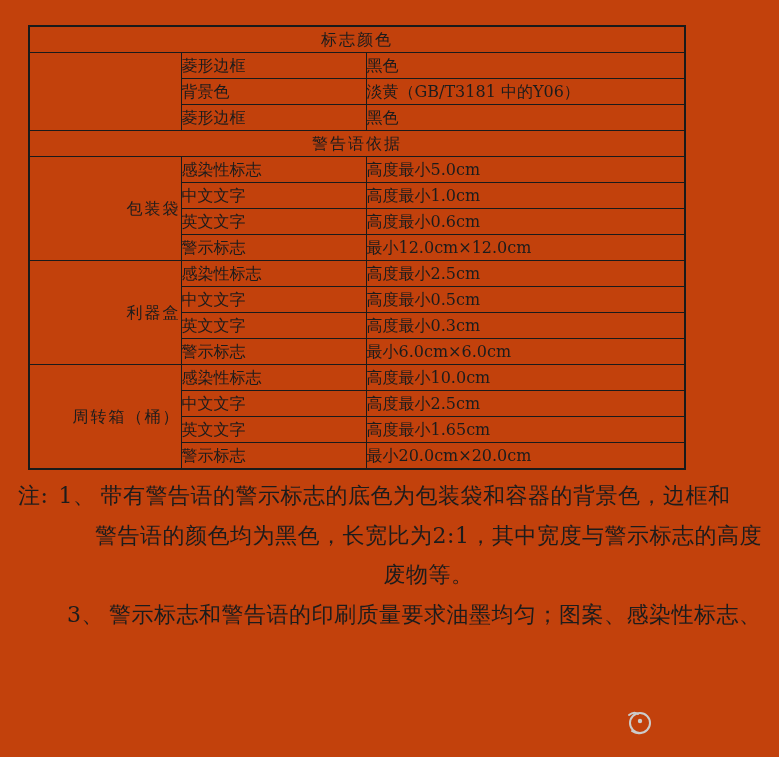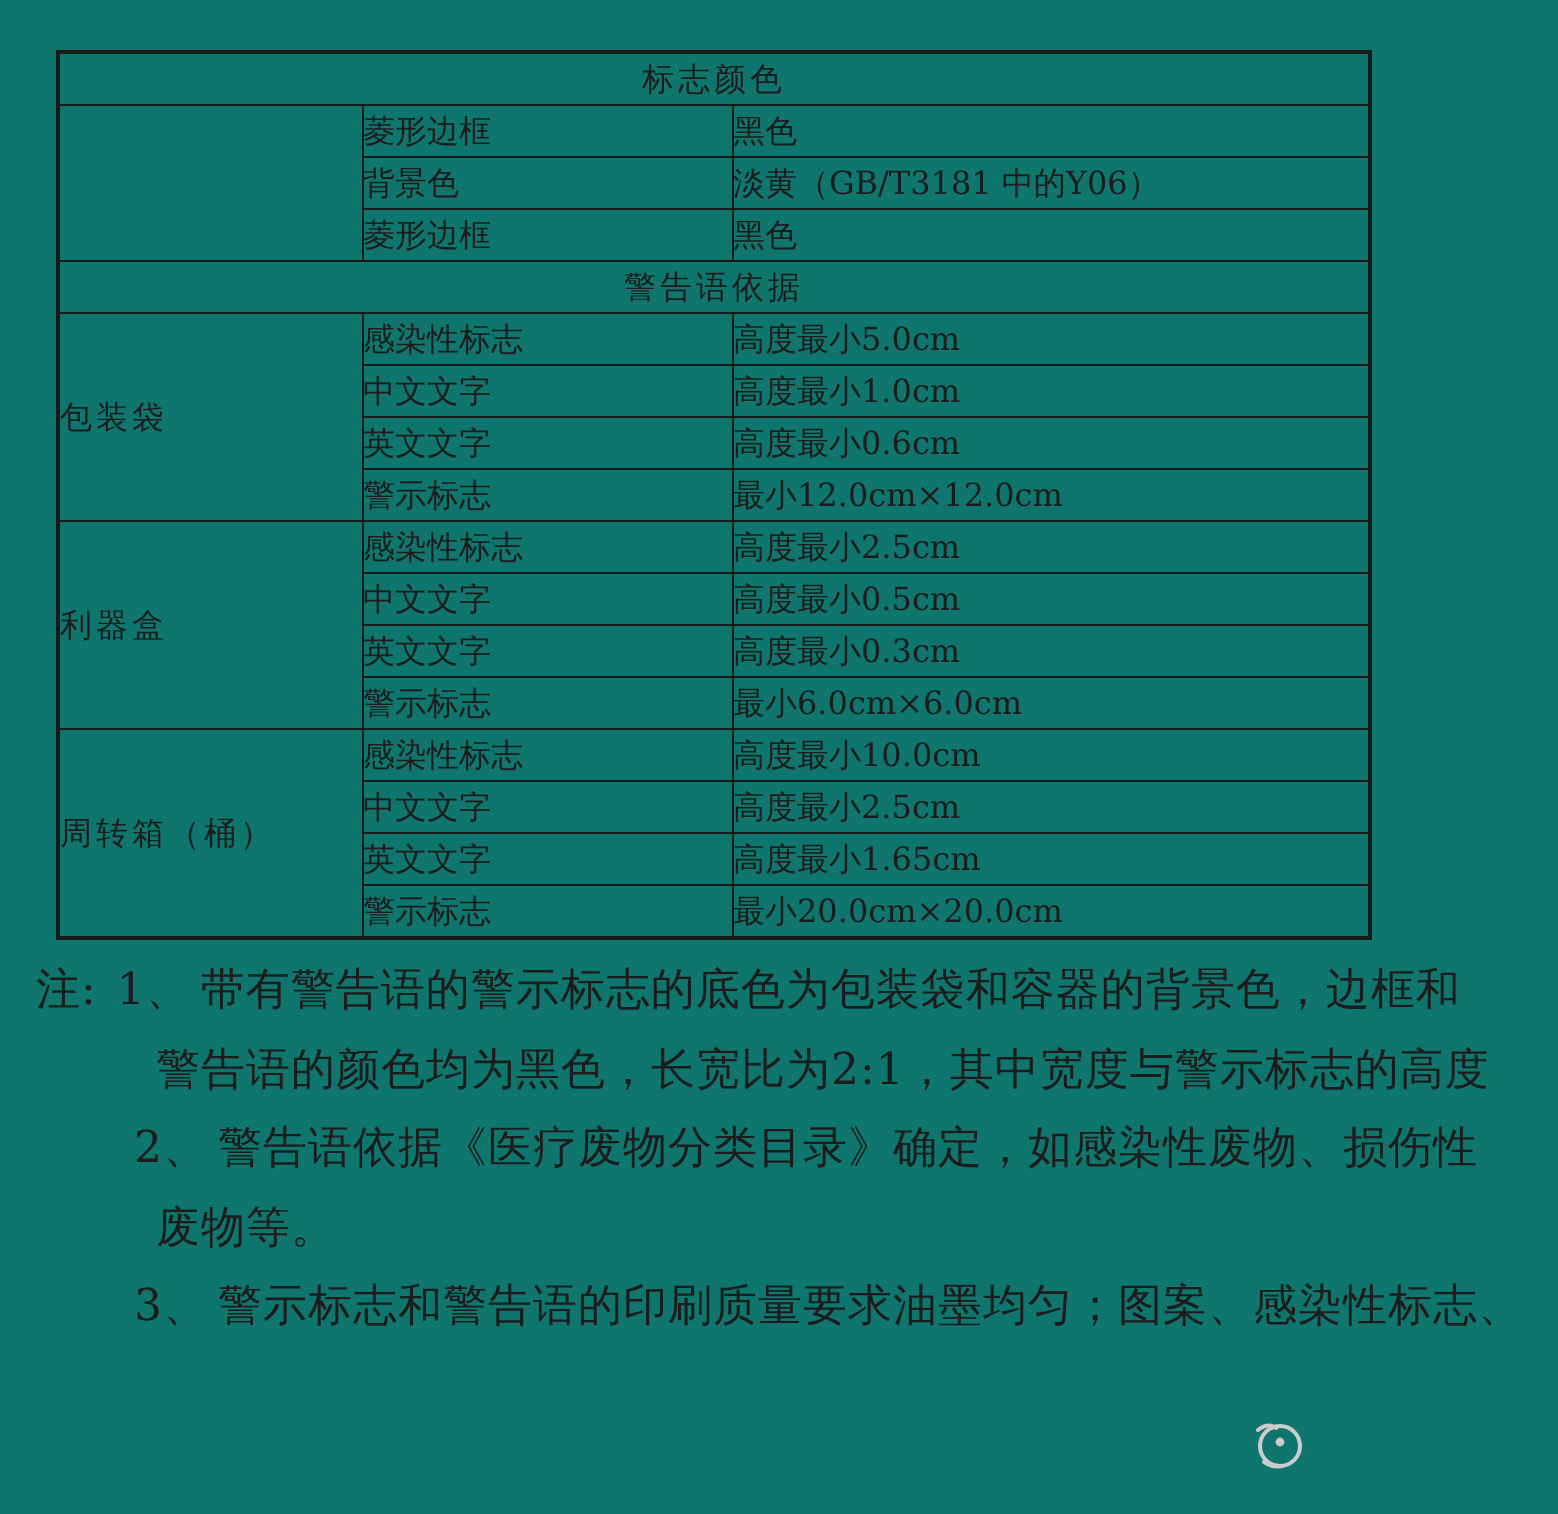--- a/index.html
+++ b/index.html
@@ -5,21 +5,21 @@
   html, body { margin: 0; padding: 0; }
   body {
     width: 779px; height: 757px;
     background: #ffffff;
     font-family: "DejaVu Serif", "Liberation Serif", serif;
     color: #1c1c1c;
   }
   .page {
     position: relative;
     width: 779px; height: 757px;
-    background: #0f766e;
+    background: #c2410c;
     overflow: hidden;
   }
 
   
   table.spec {
     position: absolute;
     left: 28px; top: 25px;
     width: 656px;
     border-collapse: collapse;
     border: 2px solid #1a1a1a;
@@ -28,40 +28,40 @@
   }
   table.spec td {
     border: 1px solid #1a1a1a;
     height: 25px;
     padding: 0;
     line-height: 1.1;
     overflow: hidden;
     white-space: nowrap;
   }
   td.hdr  { text-align: center; letter-spacing: 2px; }
-  td.c1   { text-align: left; letter-spacing: 2px; }
+  td.c1   { text-align: right; letter-spacing: 2px; }
   td.c2   { padding-left: 30px; }
   td.c3   { padding-left: 28px; }
 
   
   .notes {
     position: absolute;
     left: 0; top: 476px;
     width: 779px;
     font-size: 22px;
     letter-spacing: 0.5px;
   }
   .note-line {
     height: 39.6px;
     line-height: 39.6px;
     white-space: nowrap;
   }
   .ml-first { margin-left: 18px; }
   .ml-item  { margin-left: 67px; }
-  .ml-cont  { margin-left: 78px; }
+  .ml-cont  { margin-left: 78px; text-align: center; }
   .note-label { margin-right: 10px; }
   .note-num { display: inline-block; min-width: 42px; }
 
   
   .watermark {
     position: absolute;
     left: 624px; top: 707px;
     display: flex;
     align-items: center;
     gap: 7px;
@@ -163,23 +163,20 @@
   </tbody>
     </table>
 
   <div class="notes">
     <div class="note-line ml-first">
       <span class="note-label">注:</span><span class="note-num">1、</span><span>带有警告语的警示标志的底色为包装袋和容器的背景色，边框和</span>
     </div>
     <div class="note-line ml-cont">
       <span>警告语的颜色均为黑色，长宽比为2:1，其中宽度与警示标志的高度</span>
     </div>
-    <div class="note-line ml-item">
-      <span class="note-num">2、</span><span>警告语依据《医疗废物分类目录》确定，如感染性废物、损伤性</span>
-    </div>
     <div class="note-line ml-cont">
       <span>废物等。</span>
     </div>
     <div class="note-line ml-item">
       <span class="note-num">3、</span><span>警示标志和警告语的印刷质量要求油墨均匀；图案、感染性标志、</span>
     </div>
   </div>
 
   <div class="watermark">
     <span>

